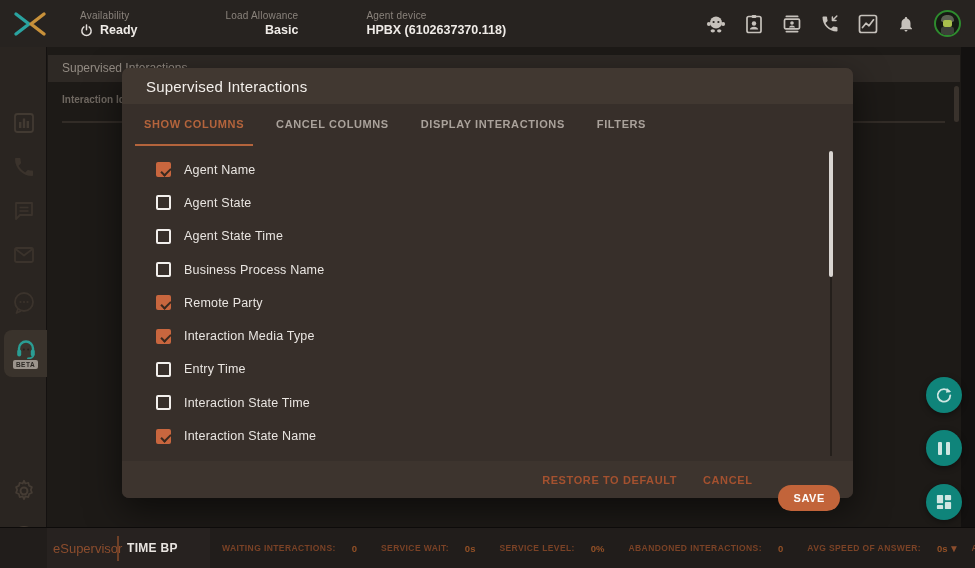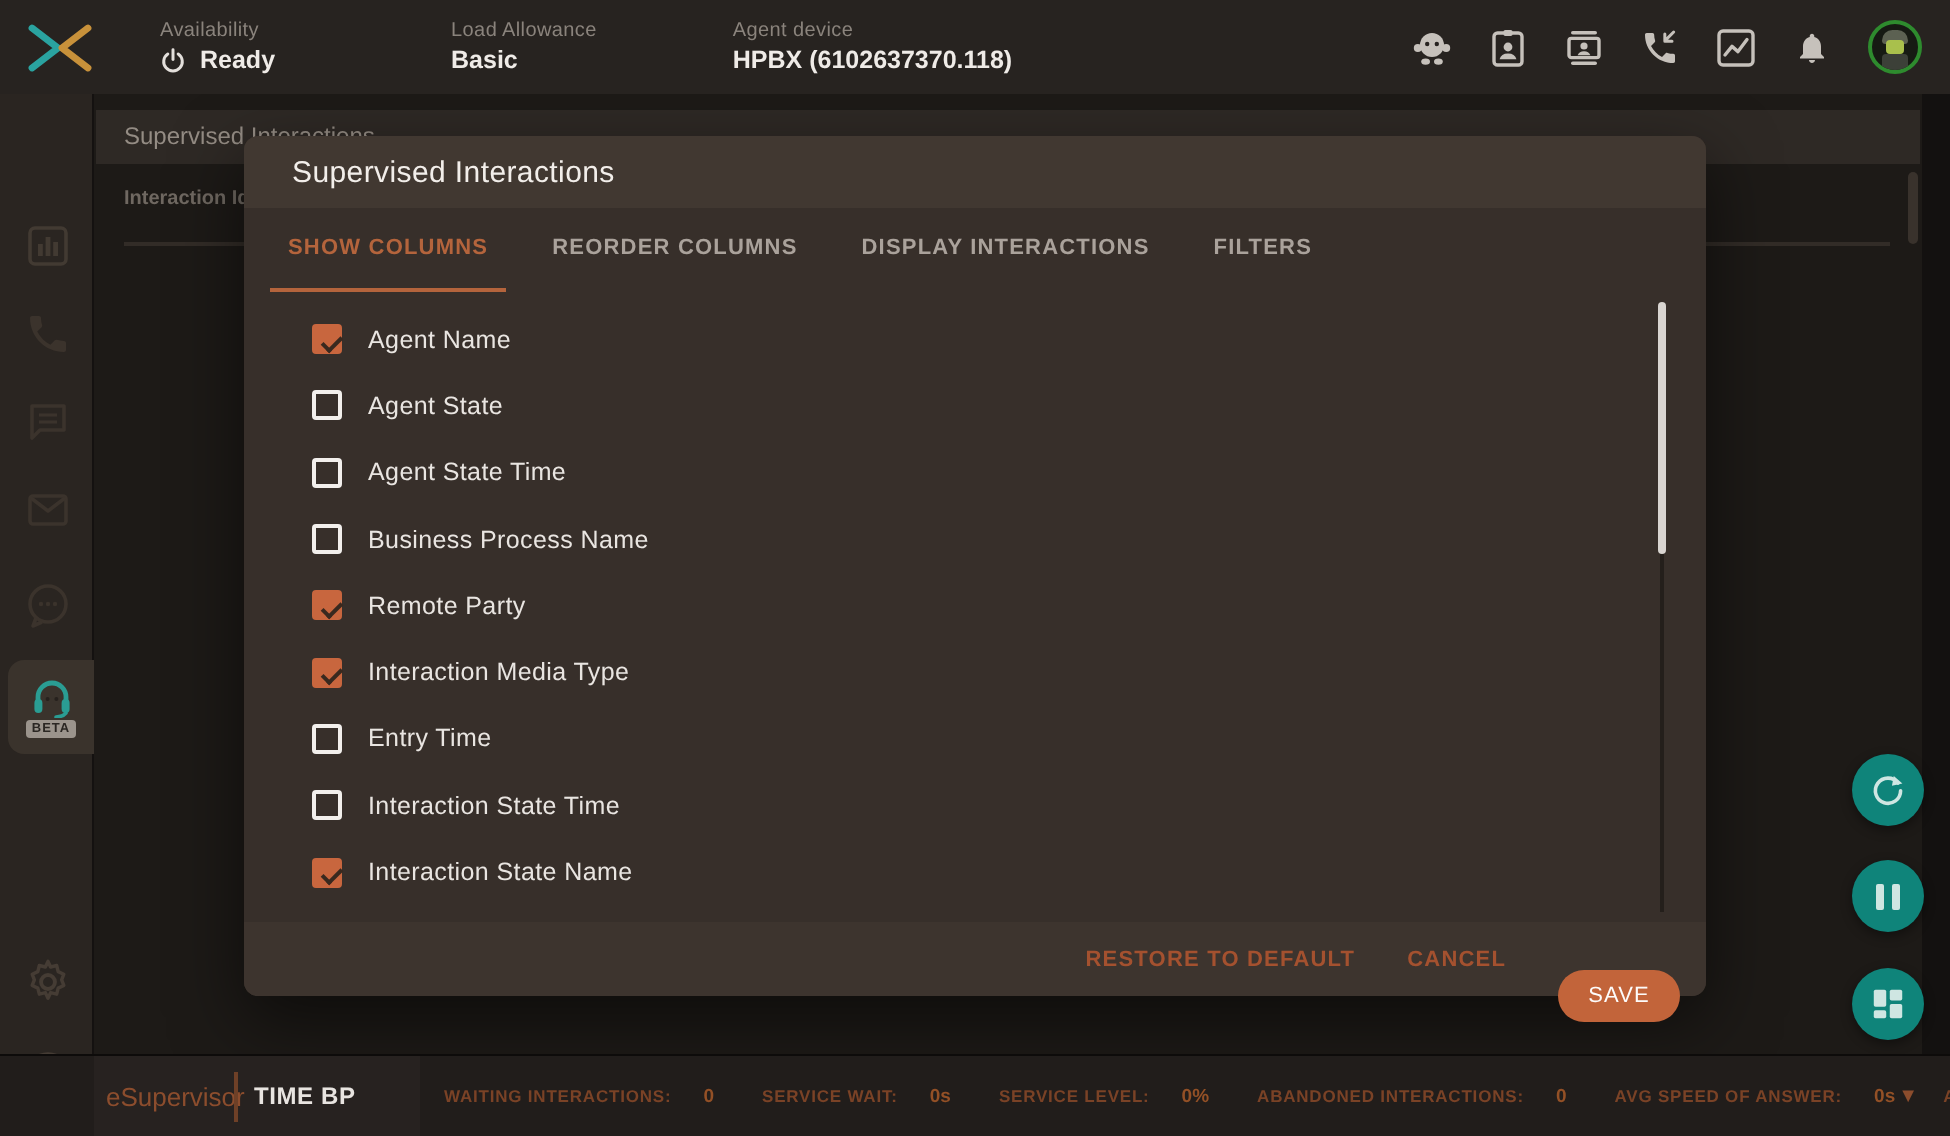--- a/index.html
+++ b/index.html
@@ -7,21 +7,21 @@
   .screen { position:relative; width:975px; height:568px; background:#1d1a17; overflow:hidden; }
 
   
   .topbar { position:absolute; top:0; left:0; width:975px; height:47px; background:#272320; display:flex; align-items:center; z-index:20; }
   .logo { width:34px; height:28px; margin-left:13px; flex:0 0 auto; }
   .tb-stat { display:flex; flex-direction:column; justify-content:center; margin-left:33px; }
   .tb-stat:first-of-type { margin-left:20px; }
   .tb-label { font-size:10px; color:#8a837c; letter-spacing:.2px; margin-bottom:2px; }
   .tb-value { font-size:12.5px; font-weight:bold; color:#efebe7; display:flex; align-items:center; gap:7px; }
   .tb-stat.dev { margin-left:68px; }
-  .tb-stat.load { margin-left:88px; }
+  .tb-stat.load { margin-left:88px;align-items:flex-end; }
   .tb-right { margin-left:auto; display:flex; align-items:center; gap:18px; padding-right:14px; }
   .tb-icon { width:20px; height:20px; display:flex; align-items:center; justify-content:center; cursor:pointer; }
   .avatar { width:27px; height:27px; border-radius:50%; border:2px solid #2e8b2e; background:#161a13; overflow:hidden; position:relative; }
   .avatar .helm { position:absolute; left:5px; top:3px; width:13px; height:7px; background:#5c6152; border-radius:6px 6px 2px 2px; }
   .avatar .face { position:absolute; left:7px; top:8px; width:9px; height:7px; background:#a9c04c; border-radius:2px; }
   .avatar .bodyp { position:absolute; left:5px; top:15px; width:13px; height:8px; background:#3c4038; border-radius:2px; }
 
   
   .sidebar { position:absolute; top:47px; left:0; width:47px; height:480px; background:#2a2521; border-right:1px solid #141110; z-index:15; }
   .side-item { position:absolute; left:0; width:47px; height:36px; display:flex; align-items:center; justify-content:center; cursor:pointer; }
@@ -46,21 +46,21 @@
   .modal-body { position:relative; height:315px; padding-top:7px; }
   .cb-row { display:flex; align-items:center; height:33.3px; padding-left:34px; cursor:pointer; }
   .cb { width:15px; height:15px; border:2px solid #f2efec; border-radius:2px; flex:0 0 auto; position:relative; }
   .cb.checked { background:#c8663e; border-color:#c8663e; }
   .cb.checked::after { content:""; position:absolute; left:2.5px; top:3.5px; width:8px; height:4px; border-left:2px solid #39291f; border-bottom:2px solid #39291f; transform:rotate(-45deg); }
   .cb-label { margin-left:13px; font-size:12.5px; font-weight:normal; color:#e9e5e1; letter-spacing:.2px; }
   .m-scroll-track { position:absolute; right:21px; top:5px; width:2px; height:305px; background:#241f1b; }
   .m-scroll-thumb { position:absolute; right:20px; top:5px; width:4px; height:126px; background:#d9d5d1; border-radius:3px; cursor:grab; }
   .modal-footer { height:37px; background:#3d342e; border-radius:0 0 7px 7px; display:flex; align-items:center; justify-content:flex-end; gap:26px; padding-right:13px; }
   .flat-btn { font-size:11px; font-weight:bold; letter-spacing:.6px; color:#a4512f; background:none; border:none; cursor:pointer; font-family:inherit; }
-  .save-btn { font-size:11px; font-weight:normal; letter-spacing:.6px; color:#fdfbfa; background:#c2643a; border:none; border-radius:13px; padding:7px 15px; cursor:pointer; font-family:inherit;margin-top:36px; }
+  .save-btn { font-size:11px; font-weight:bold; letter-spacing:.6px; color:#fdfbfa; background:#c2643a; border:none; border-radius:13px; padding:7px 15px; cursor:pointer; font-family:inherit;margin-top:36px; }
 
   
   .fab { position:absolute; right:13px; width:36px; height:36px; border-radius:50%; background:#0f847a; display:flex; align-items:center; justify-content:center; cursor:pointer; z-index:12; box-shadow:0 2px 6px rgba(0,0,0,.4); }
   .fab.refresh { top:377px; } .fab.pause { top:430px; } .fab.grid { top:484px; }
   .pause-bars { display:flex; gap:4px; }
   .pause-bars span { width:4px; height:13px; background:#cfe6e2; border-radius:1px; }
 
   
   .bottombar { position:absolute; left:0; bottom:0; width:975px; height:41px; background:#211d1b; border-top:1px solid #0d0b0a; display:flex; align-items:center; z-index:20; }
   .bb-left { height:41px; width:163px; margin-left:47px; background:#272220; display:flex; align-items:center; flex:0 0 auto; }
@@ -236,21 +236,21 @@
   </div>
 
   <div class="modal">
     <div class="modal-header">
       <span class="modal-title">Supervised Interactions</span>
     </div>
 
     <div class="modal-tabs">
 
     <div class="tab active">SHOW COLUMNS</div>
-        <div class="tab">REORDER COLUMNS</div>
+        <div class="tab">CANCEL COLUMNS</div>
         <div class="tab">DISPLAY INTERACTIONS</div>
         <div class="tab">FILTERS</div>
       </div>
 
     <div class="modal-body">
       <div>
 
       <label class="cb-row">
             <span class="cb checked"></span>
             <span class="cb-label">Agent Name</span>

